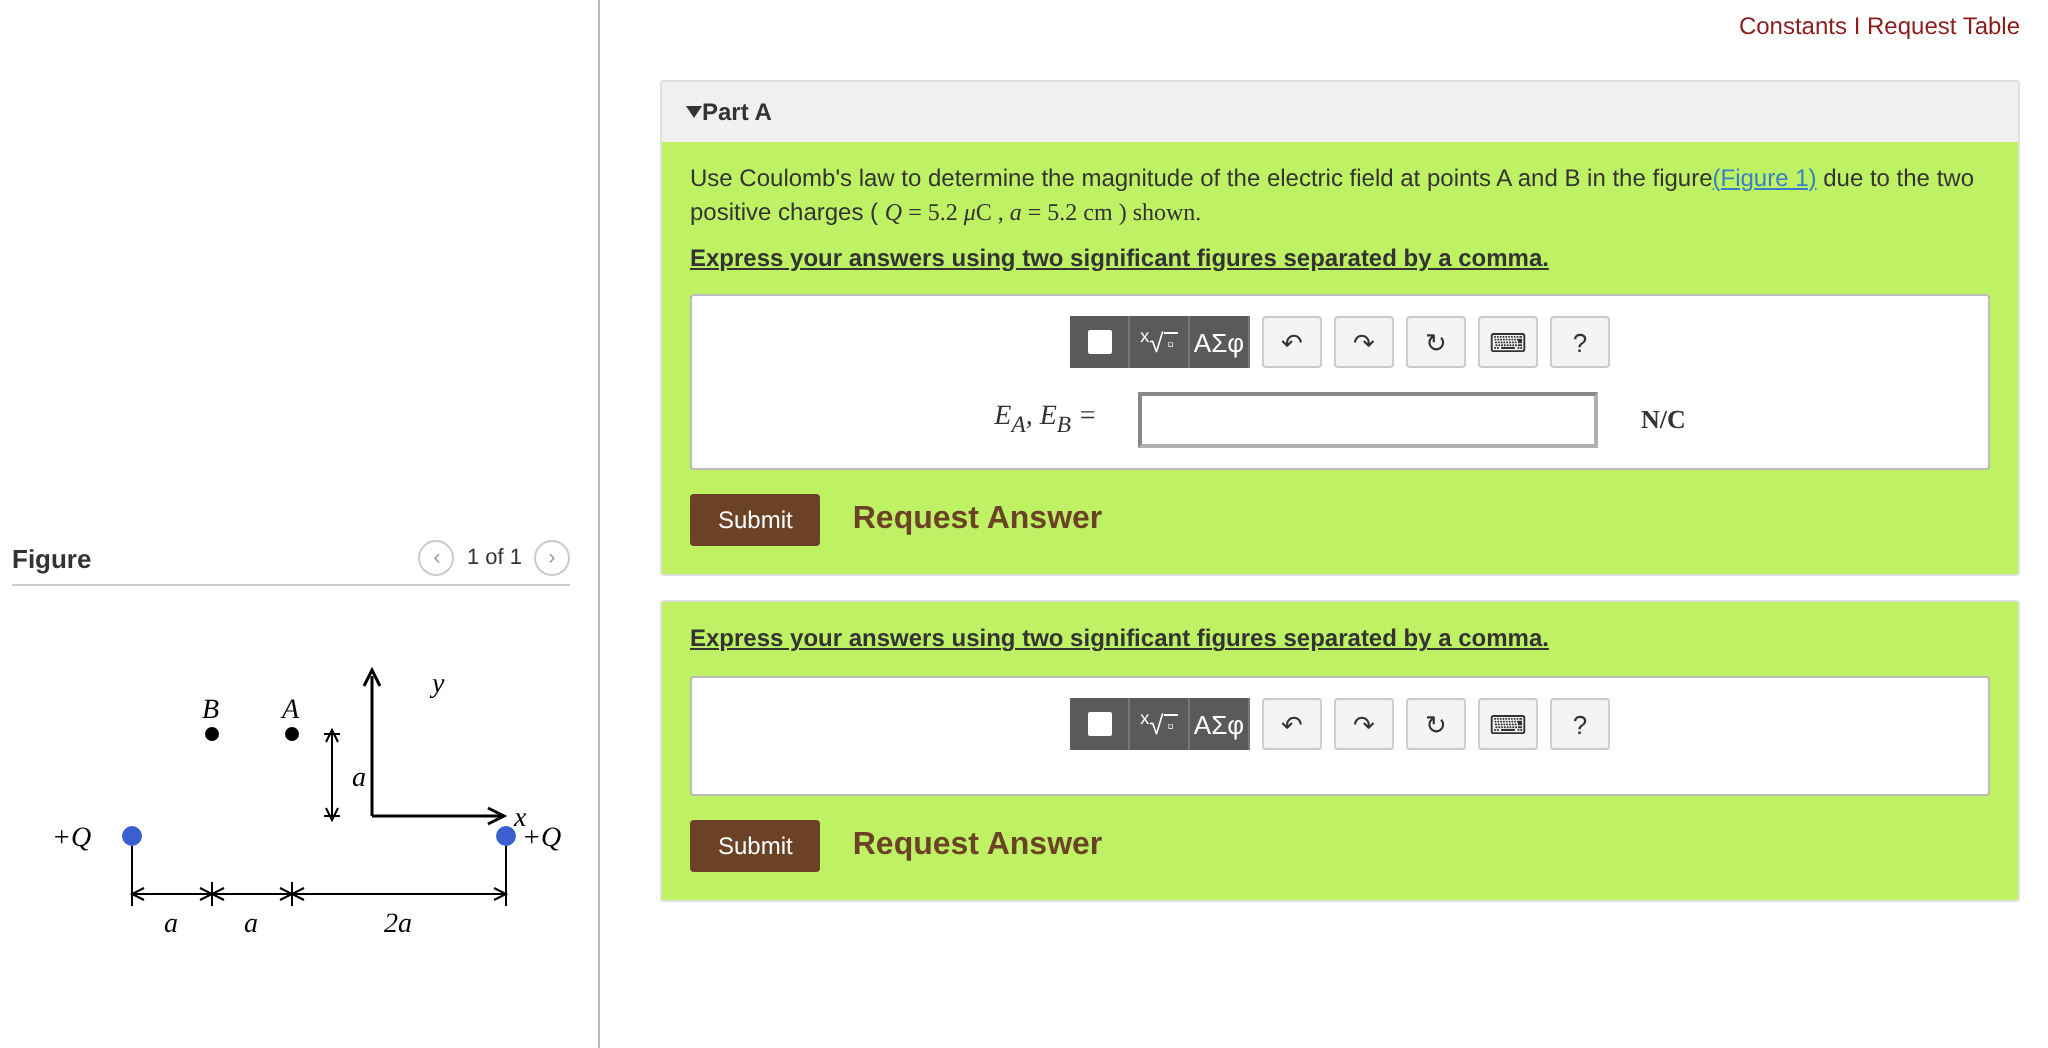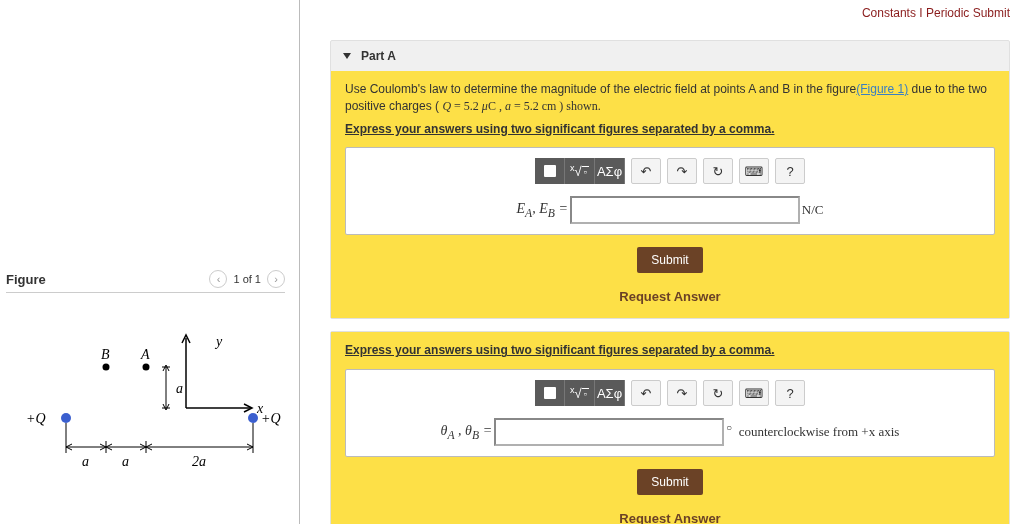--- a/index.html
+++ b/index.html
@@ -9,39 +9,39 @@
 .right { flex: 1; padding: 6px 14px 6px 30px; overflow-y: auto; }
 .top-links { text-align: right; color: #8a1c1c; font-size: 12px; margin-bottom: 20px; }
 .top-links span { cursor: pointer; text-align: right; }
 .fig-head { display: flex; align-items: center; justify-content: space-between; margin-top: 260px; border-bottom: 1px solid #ccc; padding-bottom: 4px; }
 .fig-head .title { font-weight: bold; font-size: 13px; }
 .nav-pill { display: flex; align-items: center; gap: 6px; font-size: 11px; }
 .nav-btn { width: 18px; height: 18px; border: 1px solid #ccc; border-radius: 50%; display: flex; align-items: center; justify-content: center; color: #999; cursor: pointer; font-size: 11px; }
 .figure-area { margin-top: 30px; position: relative; height: 170px; }
 svg text { font-family: 'Times New Roman', serif; font-style: italic; font-size: 14px; }
 .part-block { background: #f0f0f0; border: 1px solid #e0e0e0; border-radius: 2px; margin-bottom: 12px; }
-.part-head { padding: 8px 12px; font-weight: bold; font-size: 12px; display: flex; align-items: center; gap: 10px; cursor: pointer; }
+.part-head { padding: 8px 12px; font-weight: bold; font-size: 12px; display: flex; align-items: center; gap: 0; cursor: pointer; }
 .caret { width:0; height:0; border-left:4px solid transparent; border-right:4px solid transparent; border-top:6px solid #333; }
-.part-body { padding: 10px 14px 14px 14px; background: #fde047; font-size: 12px; }
+.part-body { padding: 10px 14px 14px 14px; background: #bef264; font-size: 12px; }
 .prompt { margin-bottom: 6px; line-height: 1.4; }
 .prompt a { color: #3a7fc2; }
 .bold { font-weight: bold; text-decoration: underline; }
 .answer-box { border: 1px solid #bbb; background: #fff; padding: 10px 12px; margin-top: 10px; border-radius: 2px; }
 .toolbar { display: flex; gap: 0; justify-content: center; margin-bottom: 12px; }
 .tb-btn { background: #5a5a5a; color: #fff; min-width: 30px; height: 26px; display: flex; align-items: center; justify-content: center; font-size: 13px; cursor: pointer; border-right: 1px solid #777; }
 .tb-btn:last-child { border-right: none; }
 .tb-btn.light { background: #f4f4f4; color: #333; border: 1px solid #ccc; margin-left: 6px; border-radius: 2px; }
 .tb-sq { width:12px; height:12px; background:#fff; border-radius:1px; }
-.ans-row { display: flex; align-items: center; gap: 2px; justify-content: center; }
+.ans-row { display: flex; align-items: center; gap: 21px; justify-content: center; }
 .ans-label { font-family: 'Times New Roman', serif; font-style: italic; font-size: 14px; }
 .ans-input { width: 230px; height: 28px; border: 2px solid #b0b0b0; border-top-color:#888; border-left-color:#888; padding: 2px 4px; font-size: 13px; }
-.unit { font-family: 'Times New Roman', serif; font-size: 13px; }
-.btn-row { margin-top: 12px; display: flex; align-items: center; gap: 16px; flex-direction: column; }
+.unit { font-family: 'Times New Roman', serif; font-size: 13px; font-weight: bold; }
+.btn-row { margin-top: 12px; display: flex; align-items: center; gap: 16px; }
 .submit-btn { background: #6b4226; color: #fff; padding: 6px 14px; font-size: 12px; border: none; cursor: pointer; border-radius: 2px; }
-.req-link { color: #6b4226; font-weight: bold; font-size: 13px; cursor: pointer; }
+.req-link { color: #6b4226; font-weight: bold; font-size: 16px; cursor: pointer; }
 .math { font-family: 'Times New Roman', serif; }
 .mi { font-style: italic; }
 .deg-sym { position:relative; top:-5px; font-size:10px; }
 </style>
 </head>
 <body>
 
 <div class="layout">
   <div class="left">
     <div class="fig-head">
@@ -92,21 +92,21 @@
         <polyline points="146,121 140,124 146,127" fill="none" stroke="#000"></polyline>
         <text x="76" y="143">a</text>
         <text x="116" y="143">a</text>
         <text x="186" y="143">2a</text>
       </svg>
     </div>
   </div>
 
   <div class="right">
     <div class="top-links">
-      <span>Constants</span><span> I </span><span>Periodic Submit</span>
+      <span>Constants</span><span> I </span><span>Request Table</span>
     </div>
 
     <div class="part-block">
       <div class="part-head">
         <span class="caret"></span>
         <span>Part A</span>
       </div>
       <div class="part-body">
         <div class="prompt">
           <span>Use Coulomb's law to determine the magnitude of the electric field at points A and B in the figure</span><a href="#">(Figure 1)</a><span> due to the two positive charges (</span>
@@ -156,25 +156,20 @@
                 <span>√</span>
                 <span style="border-top:1px solid #fff;padding:0 2px;font-size:9px;">▫</span>
               </span>
             <span class="tb-btn">ΑΣφ</span>
             <span class="tb-btn light">↶</span>
             <span class="tb-btn light">↷</span>
             <span class="tb-btn light">↻</span>
             <span class="tb-btn light">⌨</span>
             <span class="tb-btn light">?</span>
           </div>
-          <div class="ans-row">
-            <span class="ans-label"><span class="mi">θ</span><sub>A</sub> , <span class="mi">θ</span><sub>B</sub> =</span>
-            <input class="ans-input" type="text" style="">
-            <span class="unit"><span class="deg-sym">○</span>&nbsp;&nbsp;<span>counterclockwise from +x axis</span></span>
-          </div>
         </div>
         <div class="btn-row">
           <button class="submit-btn">Submit</button>
           <span class="req-link">Request Answer</span>
         </div>
       </div>
     </div>
 
   </div>
 </div>

